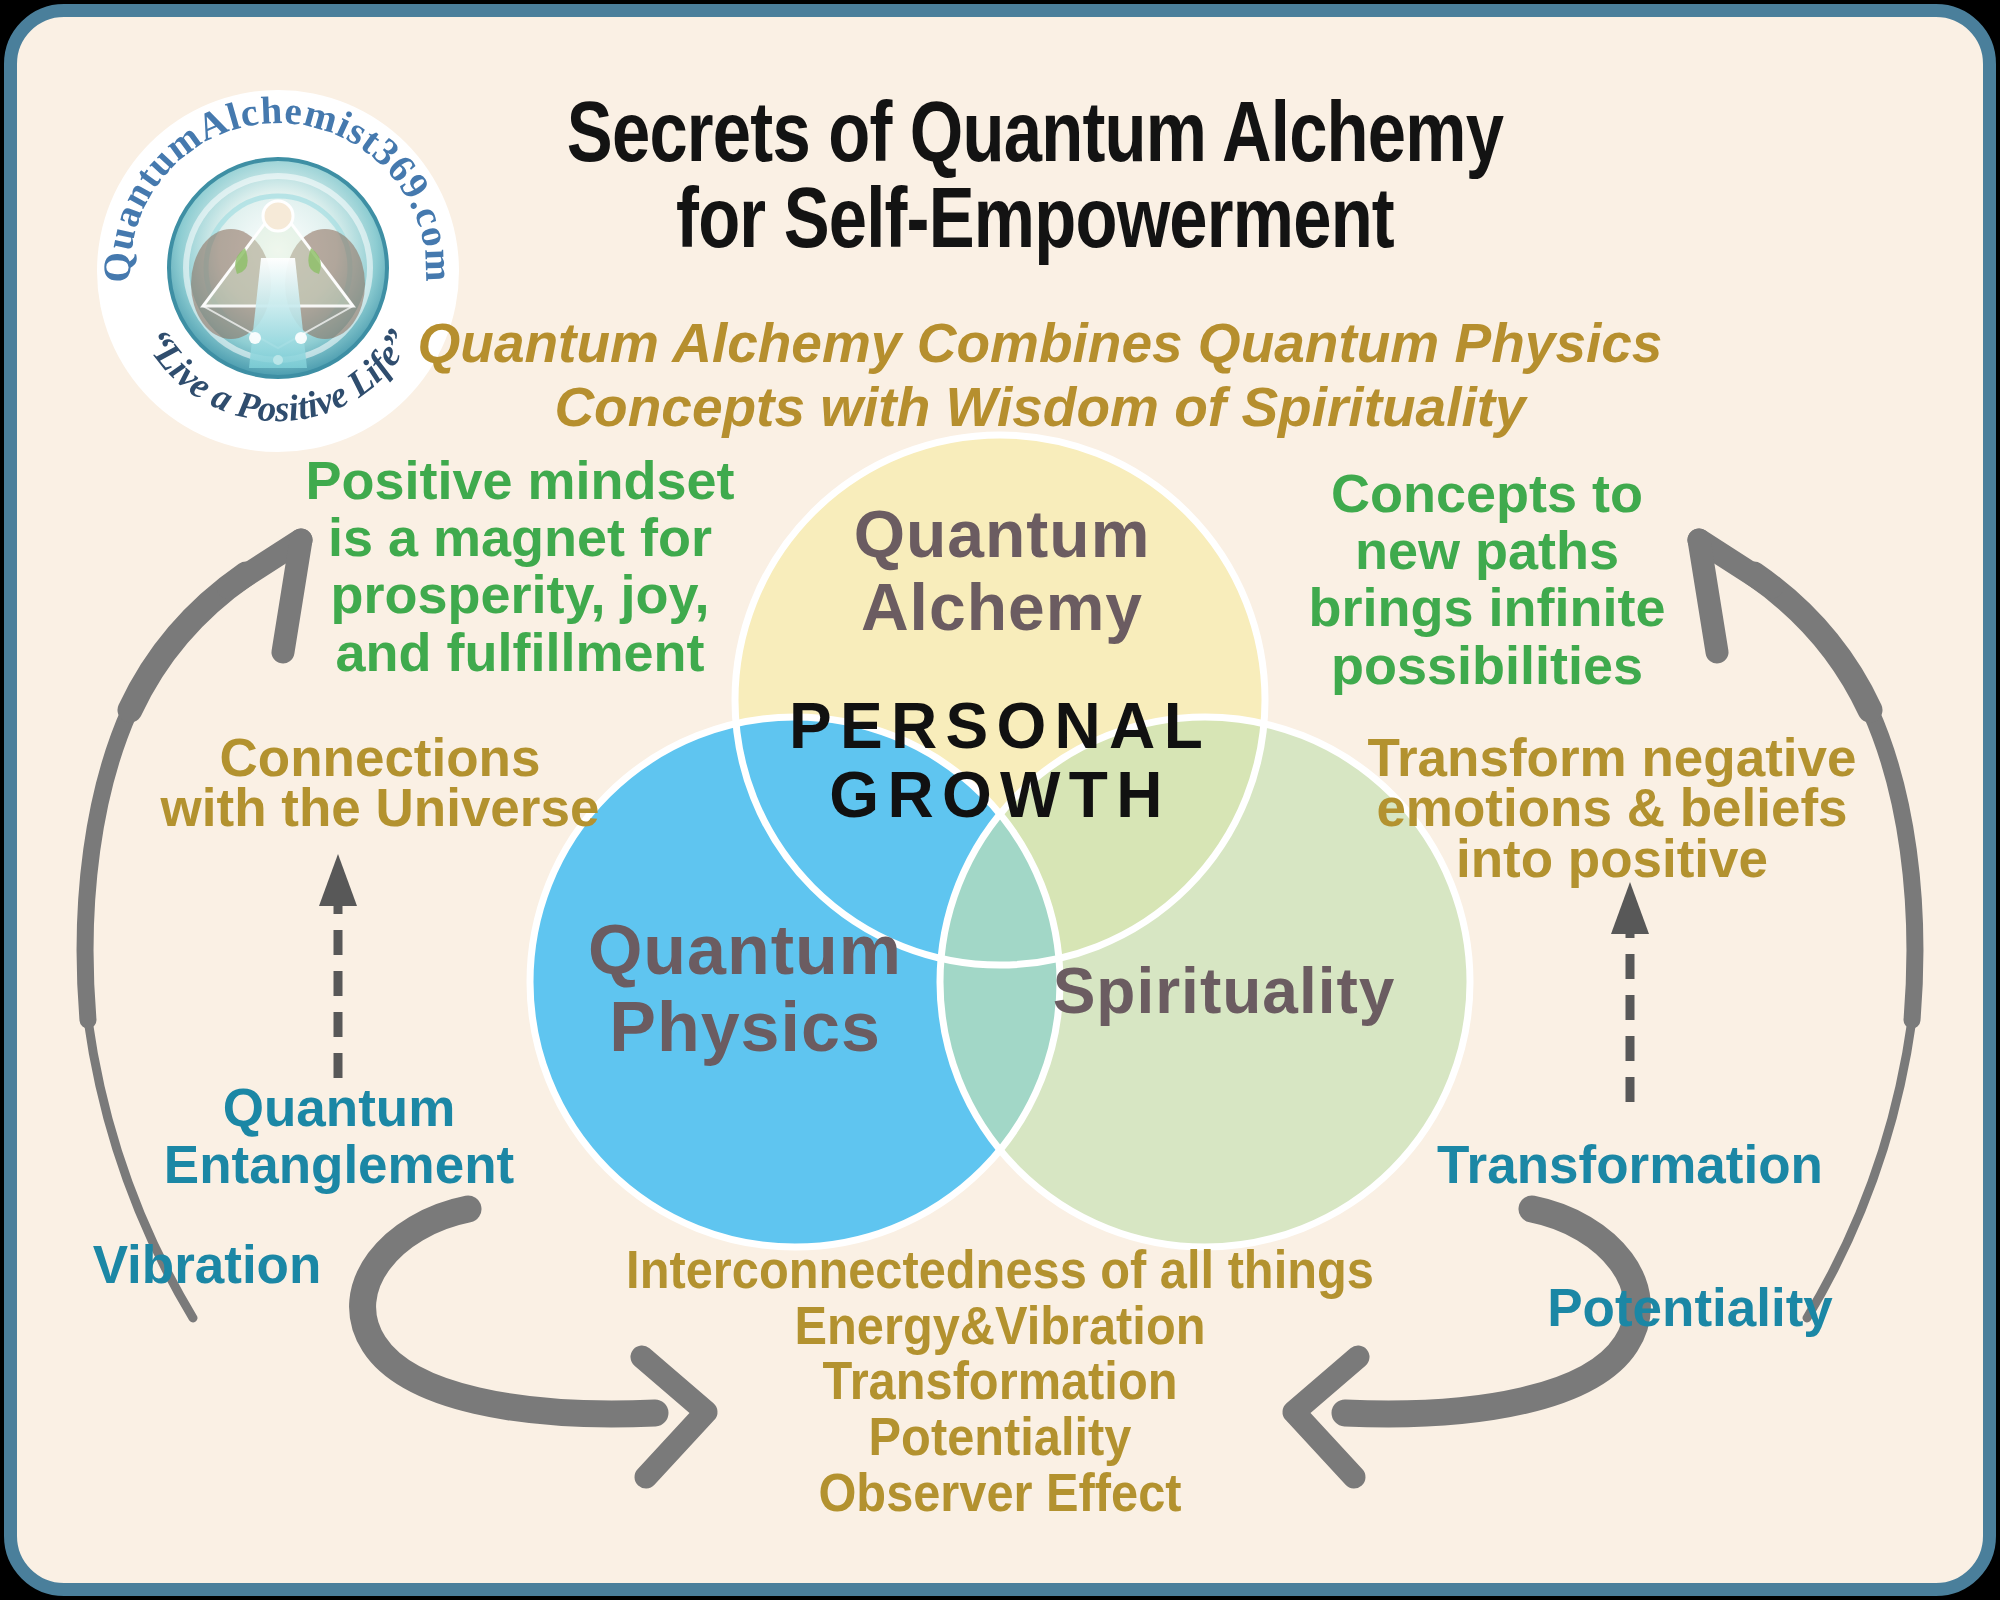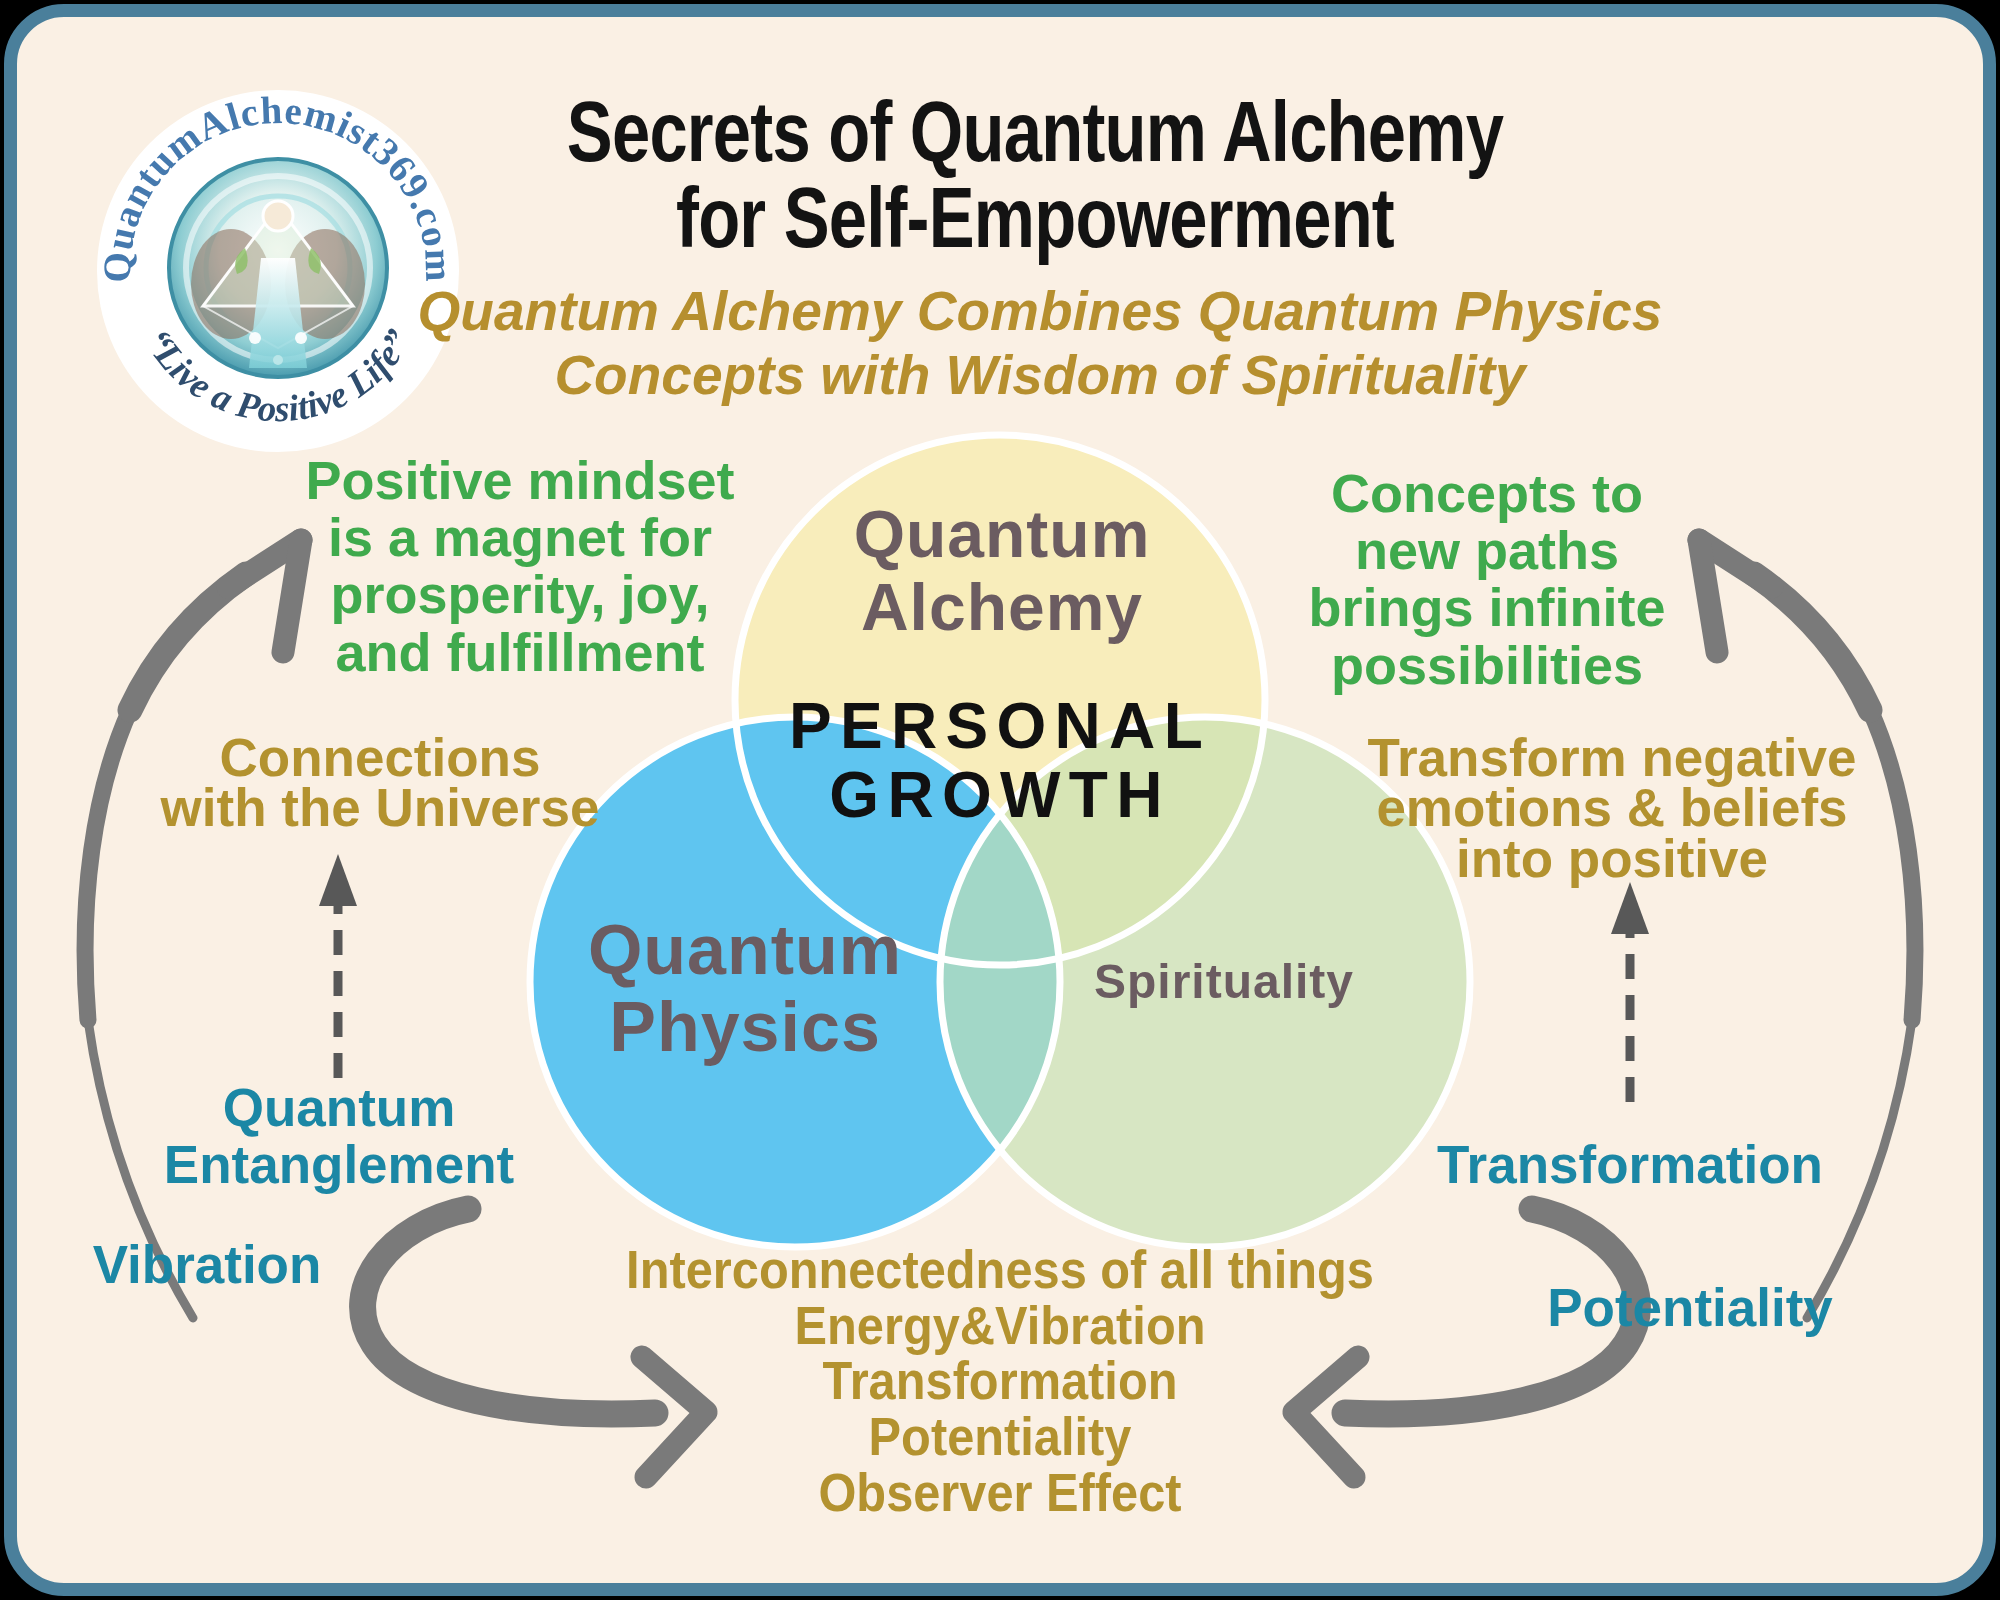--- a/index.html
+++ b/index.html
@@ -123,38 +123,38 @@
   </text>
   <text font-family="Liberation Serif, serif" font-size="37" font-style="italic" font-weight="bold" fill="#2f4d6e">
     <textPath href="#logoBottomArc" startOffset="50%" text-anchor="middle">“Live a Positive Life”</textPath>
   </text>
 </svg>
 
 <div class="txt title" style="left:1035px;top:88px;">
   <span class="line">Secrets of Quantum Alchemy</span>
   <span class="line">for Self-Empowerment</span>
 </div>
-<div class="txt subtitle" style="left:1040px;top:280px;">
+<div class="txt subtitle" style="left:1040px;top:312px;">
   <span class="line">Quantum Alchemy Combines Quantum Physics</span>
   <span class="line">Concepts with Wisdom of Spirituality</span>
 </div>
 
 <div class="txt venn-label" style="left:1002px;top:498px;font-size:66px;">
   <span class="line">Quantum</span>
   <span class="line">Alchemy</span>
 </div>
 <div class="txt center-label" style="left:1000px;top:692px;">
   <span class="line">PERSONAL</span>
   <span class="line">GROWTH</span>
 </div>
 <div class="txt venn-label" style="left:745px;top:912px;font-size:70px;">
   <span class="line">Quantum</span>
   <span class="line">Physics</span>
 </div>
-<div class="txt venn-label" style="left:1224px;top:956px;font-size:48px;">
+<div class="txt venn-label" style="left:1224px;top:956px;font-size:64px;">
   <span class="line">Spirituality</span>
 </div>
 
 <div class="txt green-note" style="left:520px;top:452px;">
   <span class="line">Positive mindset</span>
   <span class="line">is a magnet for</span>
   <span class="line">prosperity, joy,</span>
   <span class="line">and fulfillment</span>
 </div>
 

